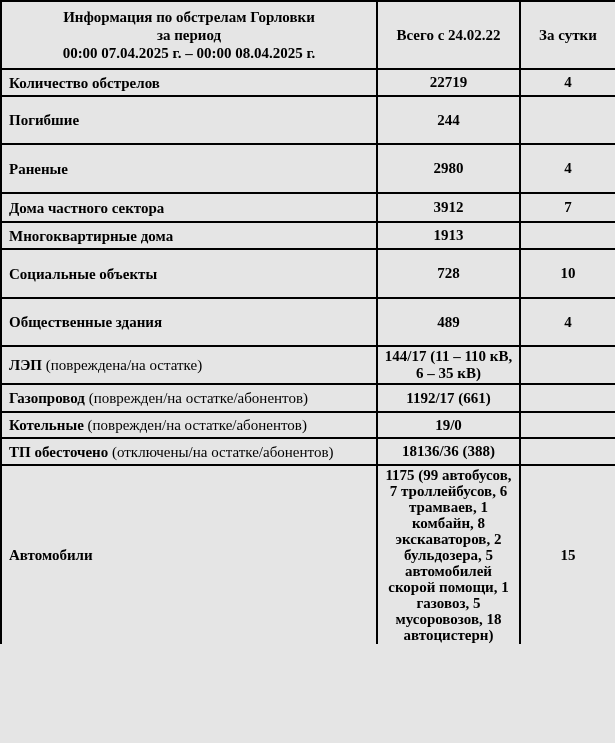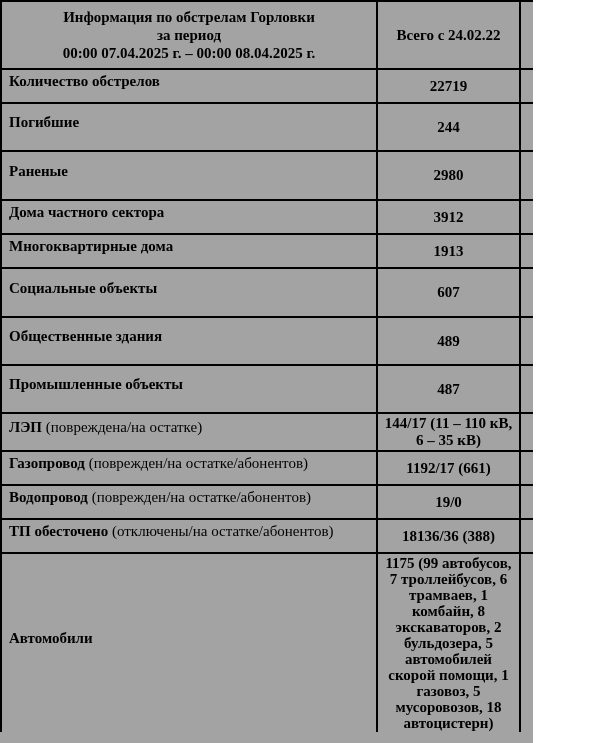--- a/index.html
+++ b/index.html
@@ -1,24 +1,24 @@
 <!DOCTYPE html>
 <html><head>
 <meta charset="utf-8">
 <style>
   html, body {
     margin: 0;
     padding: 0;
     background: #ffffff;
   }
   .page {
-    width: 533px;
+    width: 615px;
     height: 743px;
     overflow: hidden;
-    background: #a3a3a3;
+    background: #e5e5e5;
   }
   table.report {
     border-collapse: collapse;
     table-layout: fixed;
     width: 615px;
     font-family: "Liberation Serif", "DejaVu Serif", serif;
     color: #000000;
   }
   table.report td, table.report th {
     border: 2px solid #000000;
@@ -30,21 +30,21 @@
   }
   th.hdr {
     font-weight: bold;
     font-size: 15px;
     line-height: 18px;
     text-align: center;
     padding: 2px 3px;
   }
   td.cell-label {
     text-align: left;
-    padding: 2px 5px 12px 7px;
+    padding: 2px 5px 2px 7px;
     font-size: 15px;
     line-height: 18px;
     font-weight: bold;
   }
   td.cell-label .note {
     font-weight: normal;
   }
   td.cell-val {
     text-align: center;
     font-weight: bold;
@@ -102,50 +102,45 @@
     </tr>
 
     <tr style="height:27px">
       <td class="cell-label"><span>Многоквартирные дома</span><span class="note"></span></td>
       <td class="cell-val">1913</td>
       <td class="cell-val"></td>
     </tr>
 
     <tr style="height:49px">
       <td class="cell-label"><span>Социальные объекты</span><span class="note"></span></td>
-      <td class="cell-val">607</td>
+      <td class="cell-val">728</td>
       <td class="cell-val">10</td>
     </tr>
 
     <tr style="height:48px">
       <td class="cell-label"><span>Общественные здания</span><span class="note"></span></td>
       <td class="cell-val">489</td>
       <td class="cell-val">4</td>
     </tr>
 
-    <tr style="height:48px">
-      <td class="cell-label"><span>Промышленные объекты</span><span class="note"></span></td>
-      <td class="cell-val">487</td>
-      <td class="cell-val">6</td>
-    </tr>
 
     <tr style="height:37px">
       <td class="cell-label"><span>ЛЭП</span><span class="note"> (повреждена/на остатке)</span></td>
       <td class="cell-val">144/17 (11 – 110 кВ, 6 – 35 кВ)</td>
       <td class="cell-val"></td>
     </tr>
 
     <tr style="height:28px">
       <td class="cell-label"><span>Газопровод</span><span class="note"> (поврежден/на остатке/абонентов)</span></td>
       <td class="cell-val">1192/17 (661)</td>
       <td class="cell-val"></td>
     </tr>
 
     <tr style="height:26px">
-      <td class="cell-label"><span>Водопровод</span><span class="note"> (поврежден/на остатке/абонентов)</span></td>
+      <td class="cell-label"><span>Котельные</span><span class="note"> (поврежден/на остатке/абонентов)</span></td>
       <td class="cell-val">19/0</td>
       <td class="cell-val"></td>
     </tr>
 
 
     <tr style="height:27px">
       <td class="cell-label"><span>ТП обесточено</span><span class="note"> (отключены/на остатке/абонентов)</span></td>
       <td class="cell-val">18136/36 (388)</td>
       <td class="cell-val"></td>
     </tr>

